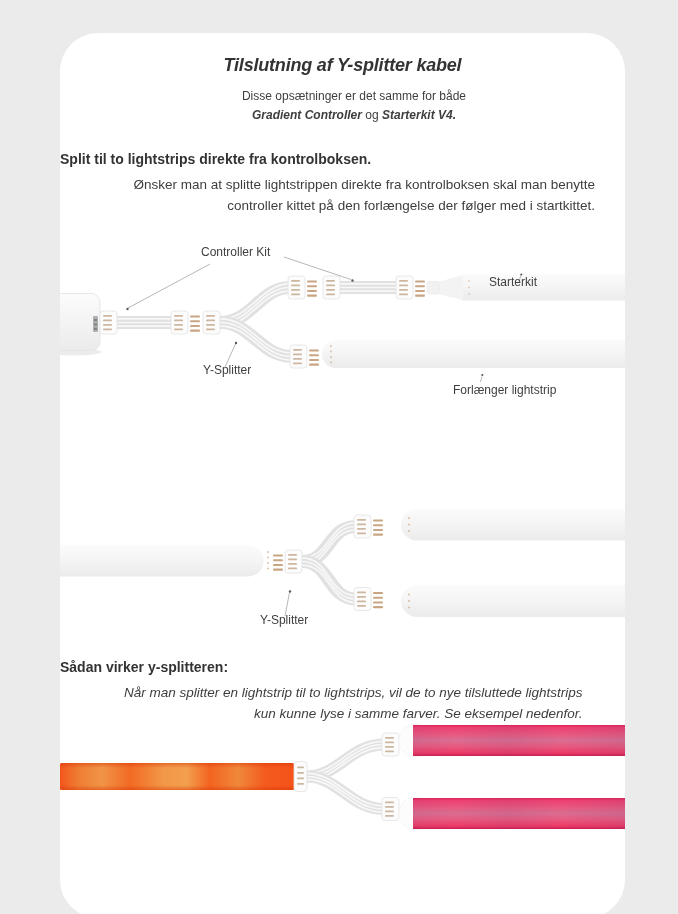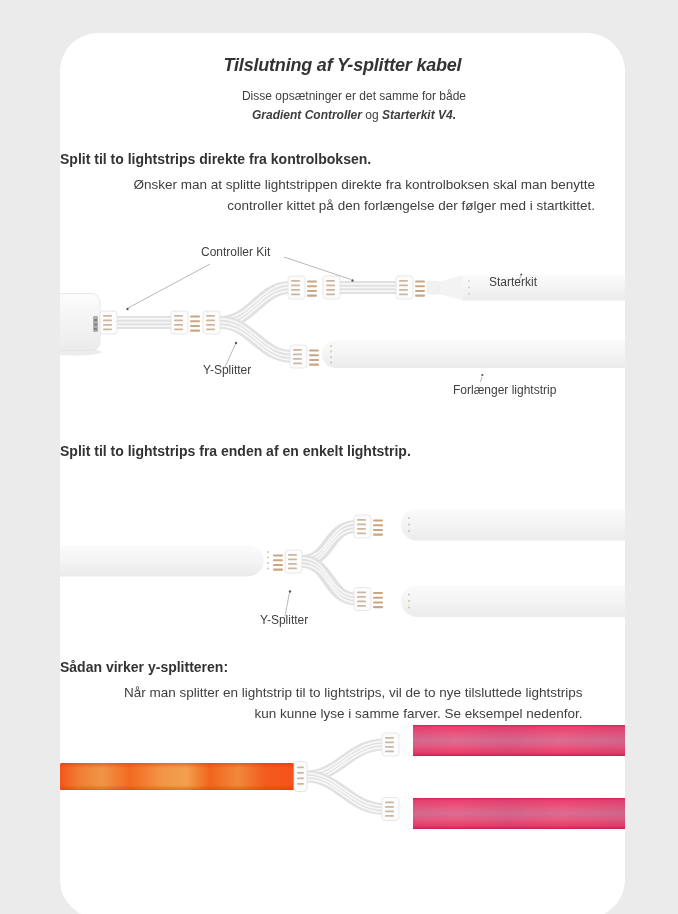--- a/index.html
+++ b/index.html
@@ -27,21 +27,21 @@
     position:absolute;left:0;right:0;text-align:left;
     font-size:14px;font-weight:bold;color:var(--heading_text,#333333);
   }
   .sec-b{
     position:absolute;left:50%;transform:translateX(-50%);
     text-align:right;font-size:13.5px;line-height:1.55;
     color:var(--body_text,#3e3e3e);
   }
   #s1h{top:118px;} #s1b{top:142px;width:505px;}
   #s2h{top:410px;} #s2b{top:436px;width:440px;}
-  #s3h{top:626px;} #s3b{top:650px;width:480px;}
+  #s3h{top:626px;} #s3b{top:650px;width:480px;font-style:italic;}
   .dsvg{position:absolute;left:0;width:565px;display:block;}
   #svg1{top:203px;height:170px;}
   #svg2{top:470px;height:145px;}
   #svg3{top:685px;height:120px;}
   .dlabel{
     position:absolute;font-size:12px;line-height:1.15;white-space:nowrap;
     color:var(--body_text,#3e3e3e);
   }
   #lbl-ck{left:141px;top:213px;}
   #lbl-sk{left:429px;top:219px;margin-top:24px;}
@@ -210,21 +210,20 @@
         <circle class="ldot" cx="176" cy="107" r="1.2"></circle>
       <path class="leader" d="M 422 140.5 L 420.5 146"></path>
         <circle class="ldot" cx="422.3" cy="139" r="1.1"></circle>
     </g>
   </svg>
   <div class="dlabel" id="lbl-ck">Controller Kit</div>
   <div class="dlabel" id="lbl-sk">Starterkit</div>
   <div class="dlabel" id="lbl-ys1">Y-Splitter</div>
   <div class="dlabel" id="lbl-fl">Forlænger lightstrip</div>
 
-  <div class="sec-h" id="s2h">Split til to lightstrips fra enden af en enkelt lightstrip.</div>
 
   <svg class="dsvg" id="svg2" viewBox="0 0 565 145">
     <g>
       <path class="wstrip" d="M 0 42 H 188 A 15.75 15.75 0 0 1 188 73.5 H 0 Z"></path>
     </g>
     <g>
       <circle class="holes" cx="208" cy="49" r="0.9"></circle>
       <circle class="holes" cx="208" cy="54.5" r="0.9"></circle>
       <circle class="holes" cx="208" cy="60" r="0.9"></circle>
       <circle class="holes" cx="208" cy="65.5" r="0.9"></circle>

